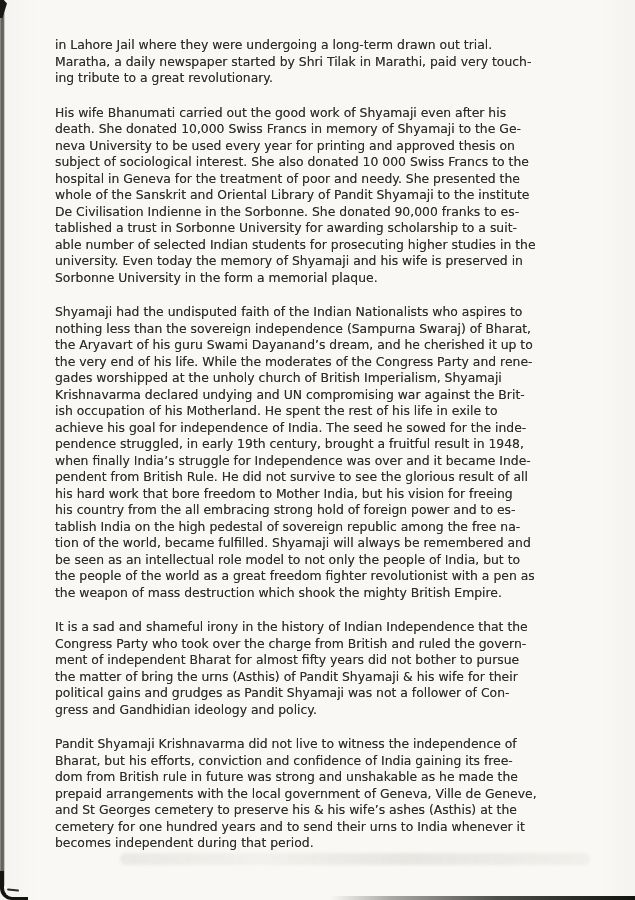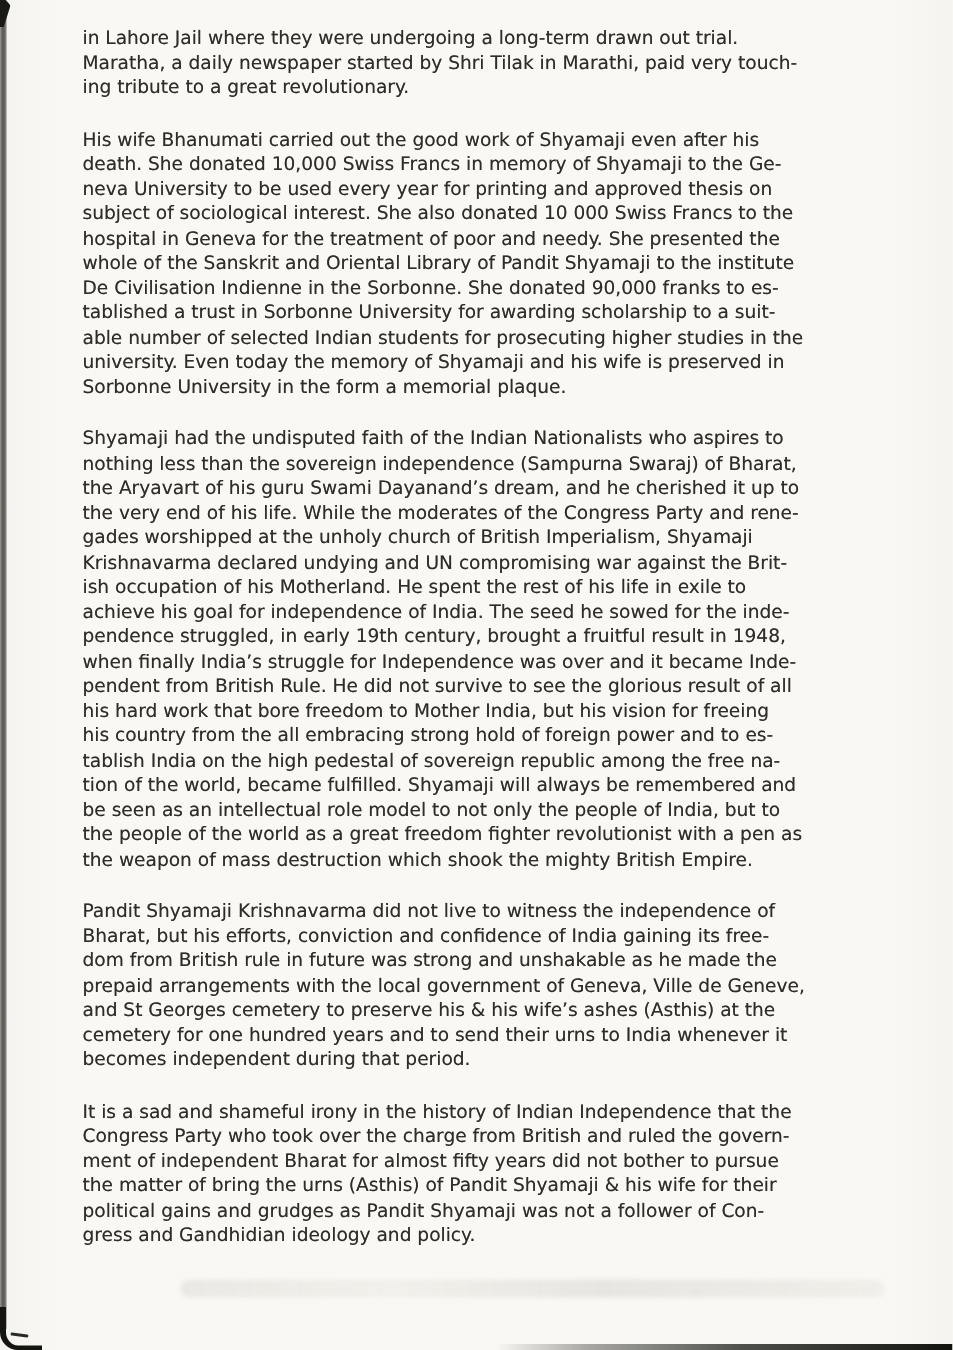--- a/index.html
+++ b/index.html
@@ -16,21 +16,21 @@
       #f9f8f4;
     font-family: "DejaVu Sans", sans-serif;
   }
   .page {
     position: absolute;
     inset: 0;
   }
   .text-block {
     position: absolute;
     left: 55px;
-    top: 17px;
+    top: 37px;
     width: 565px;
     color: #2e2d2a;
     font-size: 12.4px;
     line-height: 16.5px;
     letter-spacing: 0px;
     text-shadow: 0 0 0.4px rgba(45,44,40,0.55);
   }
   .text-block p {
     margin: 0 0 18px 0;
     white-space: pre;
@@ -126,33 +126,33 @@
 pendence struggled, in early 19th century, brought a fruitful result in 1948,
 when finally India’s struggle for Independence was over and it became Inde-
 pendent from British Rule. He did not survive to see the glorious result of all
 his hard work that bore freedom to Mother India, but his vision for freeing
 his country from the all embracing strong hold of foreign power and to es-
 tablish India on the high pedestal of sovereign republic among the free na-
 tion of the world, became fulfilled. Shyamaji will always be remembered and
 be seen as an intellectual role model to not only the people of India, but to
 the people of the world as a great freedom fighter revolutionist with a pen as
 the weapon of mass destruction which shook the mighty British Empire.</p>
+    <p>It is a sad and shameful irony in the history of Indian Independence that the
+Congress Party who took over the charge from British and ruled the govern-
+ment of independent Bharat for almost fifty years did not bother to pursue
+the matter of bring the urns (Asthis) of Pandit Shyamaji &amp; his wife for their
+political gains and grudges as Pandit Shyamaji was not a follower of Con-
+gress and Gandhidian ideology and policy.</p>
     <p>Pandit Shyamaji Krishnavarma did not live to witness the independence of
 Bharat, but his efforts, conviction and confidence of India gaining its free-
 dom from British rule in future was strong and unshakable as he made the
 prepaid arrangements with the local government of Geneva, Ville de Geneve,
 and St Georges cemetery to preserve his &amp; his wife’s ashes (Asthis) at the
 cemetery for one hundred years and to send their urns to India whenever it
 becomes independent during that period.</p>
-    <p>It is a sad and shameful irony in the history of Indian Independence that the
-Congress Party who took over the charge from British and ruled the govern-
-ment of independent Bharat for almost fifty years did not bother to pursue
-the matter of bring the urns (Asthis) of Pandit Shyamaji &amp; his wife for their
-political gains and grudges as Pandit Shyamaji was not a follower of Con-
-gress and Gandhidian ideology and policy.</p>
   </div>
 
   <div class="edge-left"></div>
   <div class="mark-top-left"></div>
   <div class="mark-bottom-left"></div>
   <div class="mark-bottom-left-tick"></div>
   <div class="edge-bottom-right"></div>
   <div class="bleed-smudge"></div>
 
 </div>

